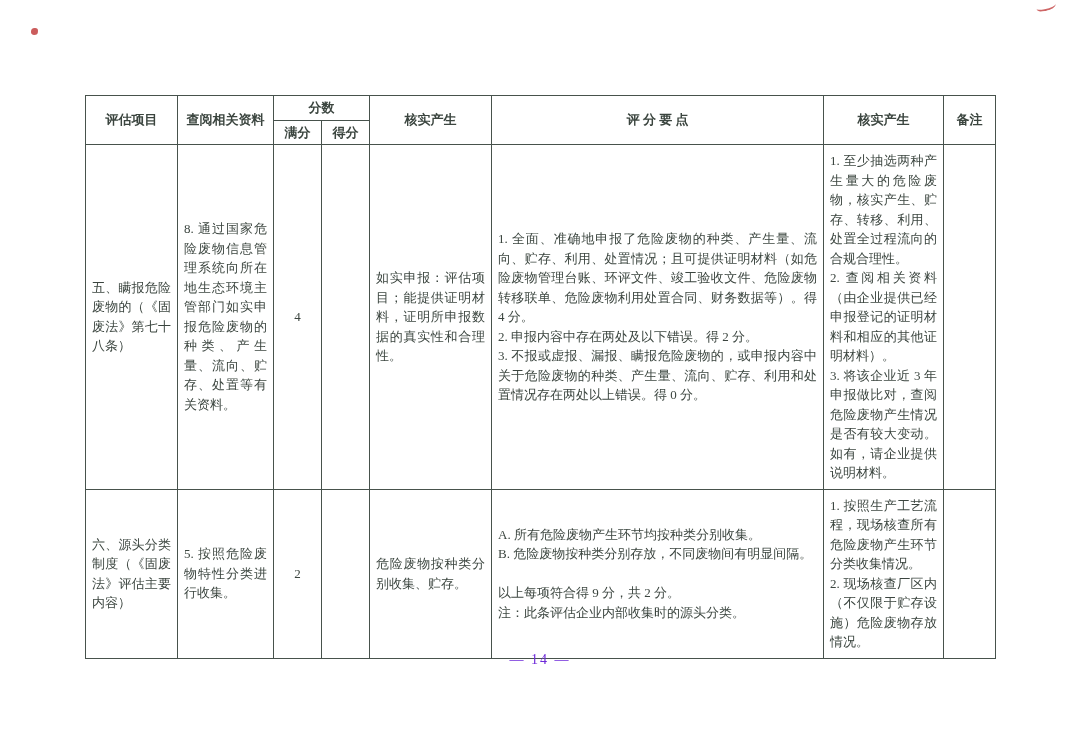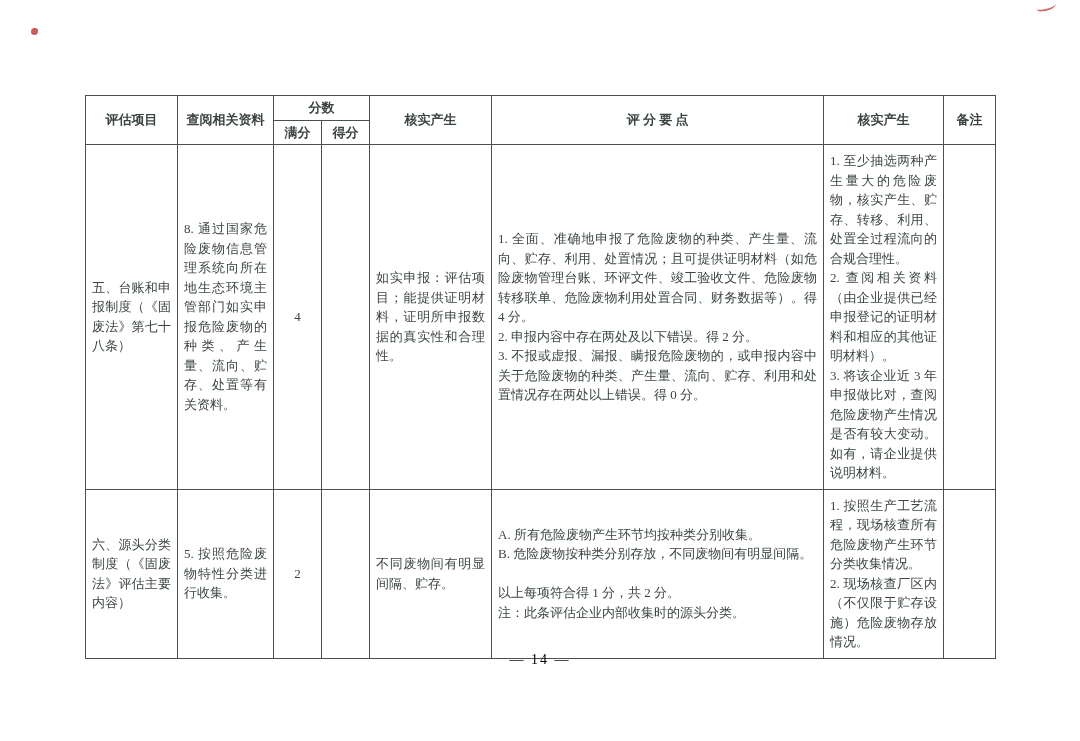--- a/index.html
+++ b/index.html
@@ -49,21 +49,21 @@
     text-align: center;
     white-space: normal;
     padding: 2px;
   }
   .eval td.c-item, .eval td.c-main { padding: 6px 6px; }
   .page-number {
     position: absolute;
     left: 0; right: 0; top: 652px;
     text-align: center;
     font-size: 14px;
-    color: #000000;
+    color: #6d28d9;
     letter-spacing: 2px;
   }
   
   .artifact-tl {
     position: absolute; left: 31px; top: 28px;
     width: 7px; height: 7px;
     background: #c24040; border-radius: 50% 40% 55% 45%;
     opacity: .85;
   }
   .artifact-tr {
@@ -104,43 +104,43 @@
         <th rowspan="2">核实产生</th>
         <th rowspan="2">备注</th>
       </tr>
       <tr class="hrow2">
         <th>满分</th>
         <th>得分</th>
       </tr>
     </thead>
     <tbody>
       <tr class="row-1">
-        <td class="c-item">五、台账和申报制度（《固废法》第七十八条）</td>
+        <td class="c-item">五、瞒报危险废物的（《固废法》第七十八条）</td>
         <td class="c-main">8. 通过国家危险废物信息管理系统向所在地生态环境主管部门如实申报危险废物的种类、产生量、流向、贮存、处置等有关资料。</td>
         <td class="c-score">4</td>
         <td class="c-score"></td>
         <td class="c-standard">如实申报：评估项目；能提供证明材料，证明所申报数据的真实性和合理性。</td>
         <td class="c-points">1. 全面、准确地申报了危险废物的种类、产生量、流向、贮存、利用、处置情况；且可提供证明材料（如危险废物管理台账、环评文件、竣工验收文件、危险废物转移联单、危险废物利用处置合同、财务数据等）。得 4 分。
 2. 申报内容中存在两处及以下错误。得 2 分。
 3. 不报或虚报、漏报、瞒报危险废物的，或申报内容中关于危险废物的种类、产生量、流向、贮存、利用和处置情况存在两处以上错误。得 0 分。</td>
         <td class="c-method">1. 至少抽选两种产生量大的危险废物，核实产生、贮存、转移、利用、处置全过程流向的合规合理性。
 2. 查阅相关资料（由企业提供已经申报登记的证明材料和相应的其他证明材料）。
 3. 将该企业近 3 年申报做比对，查阅危险废物产生情况是否有较大变动。如有，请企业提供说明材料。</td>
         <td class="c-remark"></td>
       </tr>
       <tr class="row-2">
         <td class="c-item">六、源头分类制度（《固废法》评估主要内容）</td>
         <td class="c-main">5. 按照危险废物特性分类进行收集。</td>
         <td class="c-score">2</td>
         <td class="c-score"></td>
-        <td class="c-standard">不同废物间有明显间隔、贮存。</td>
+        <td class="c-standard">危险废物按种类分别收集、贮存。</td>
         <td class="c-points">A. 所有危险废物产生环节均按种类分别收集。
 B. 危险废物按种类分别存放，不同废物间有明显间隔。
 
-以上每项符合得 1 分，共 2 分。
+以上每项符合得 9 分，共 2 分。
 注：此条评估企业内部收集时的源头分类。</td>
         <td class="c-method">1. 按照生产工艺流程，现场核查所有危险废物产生环节分类收集情况。
 2. 现场核查厂区内（不仅限于贮存设施）危险废物存放情况。</td>
         <td class="c-remark"></td>
       </tr>
     </tbody>
   </table>
 
   <div class="page-number">—  14  —</div>
 

